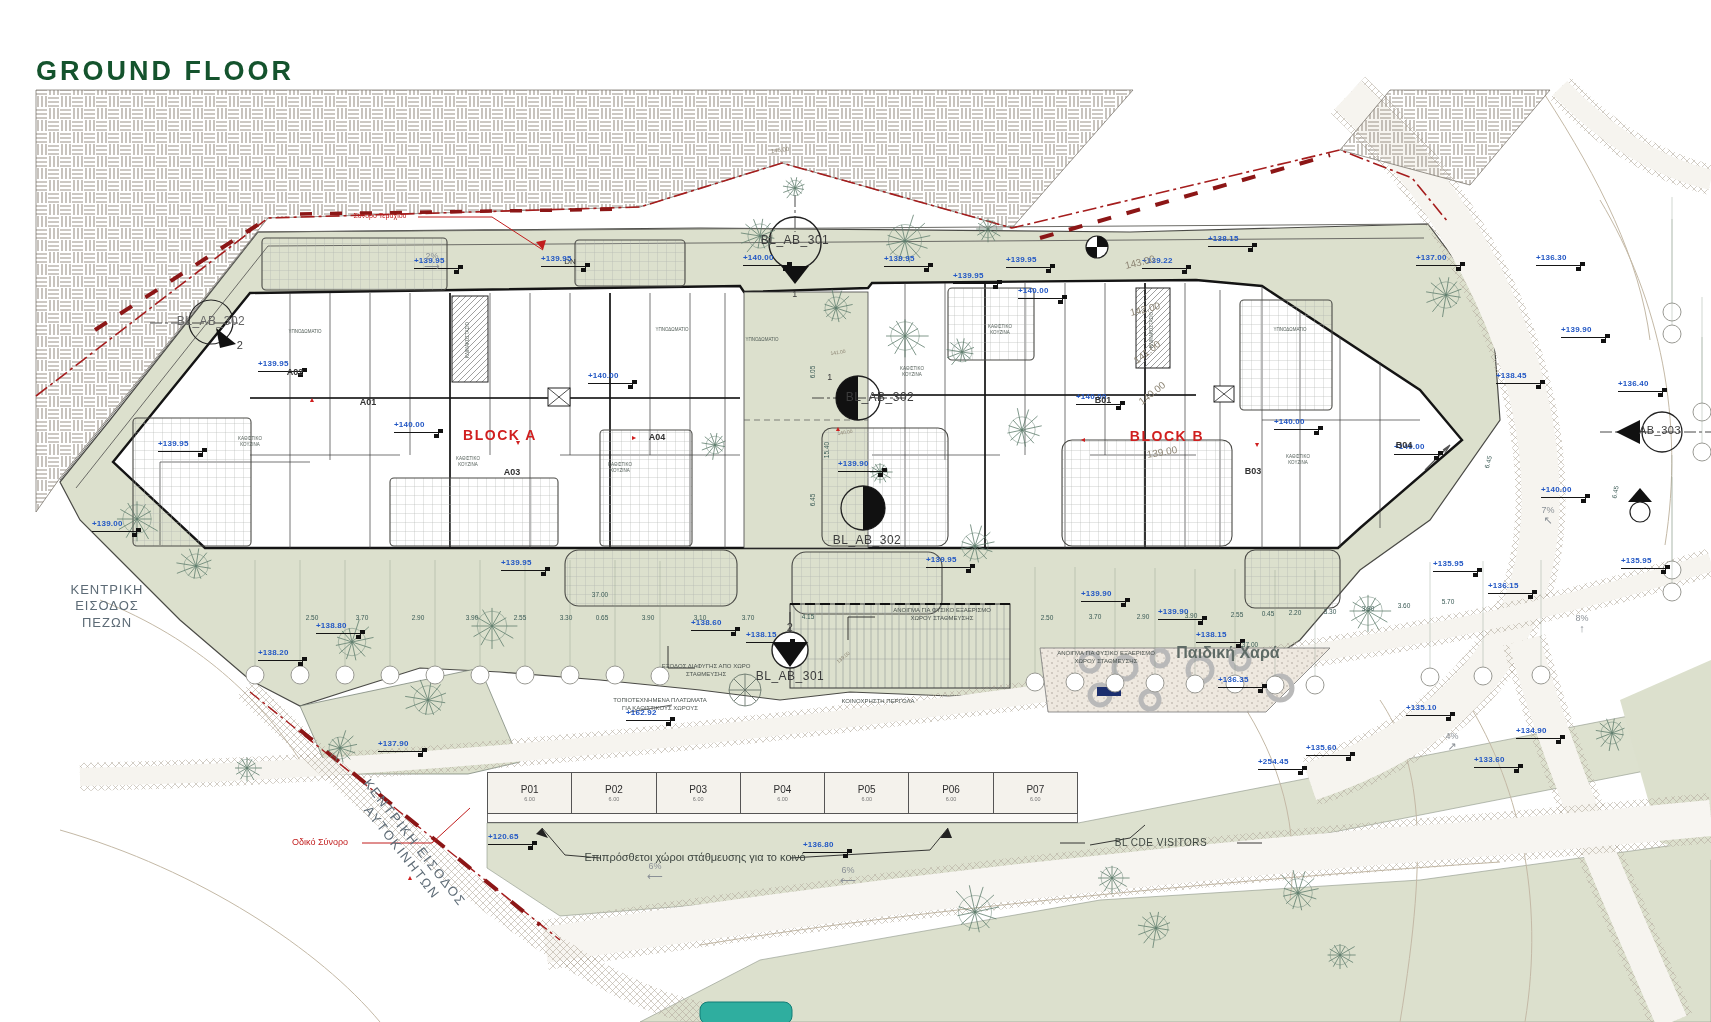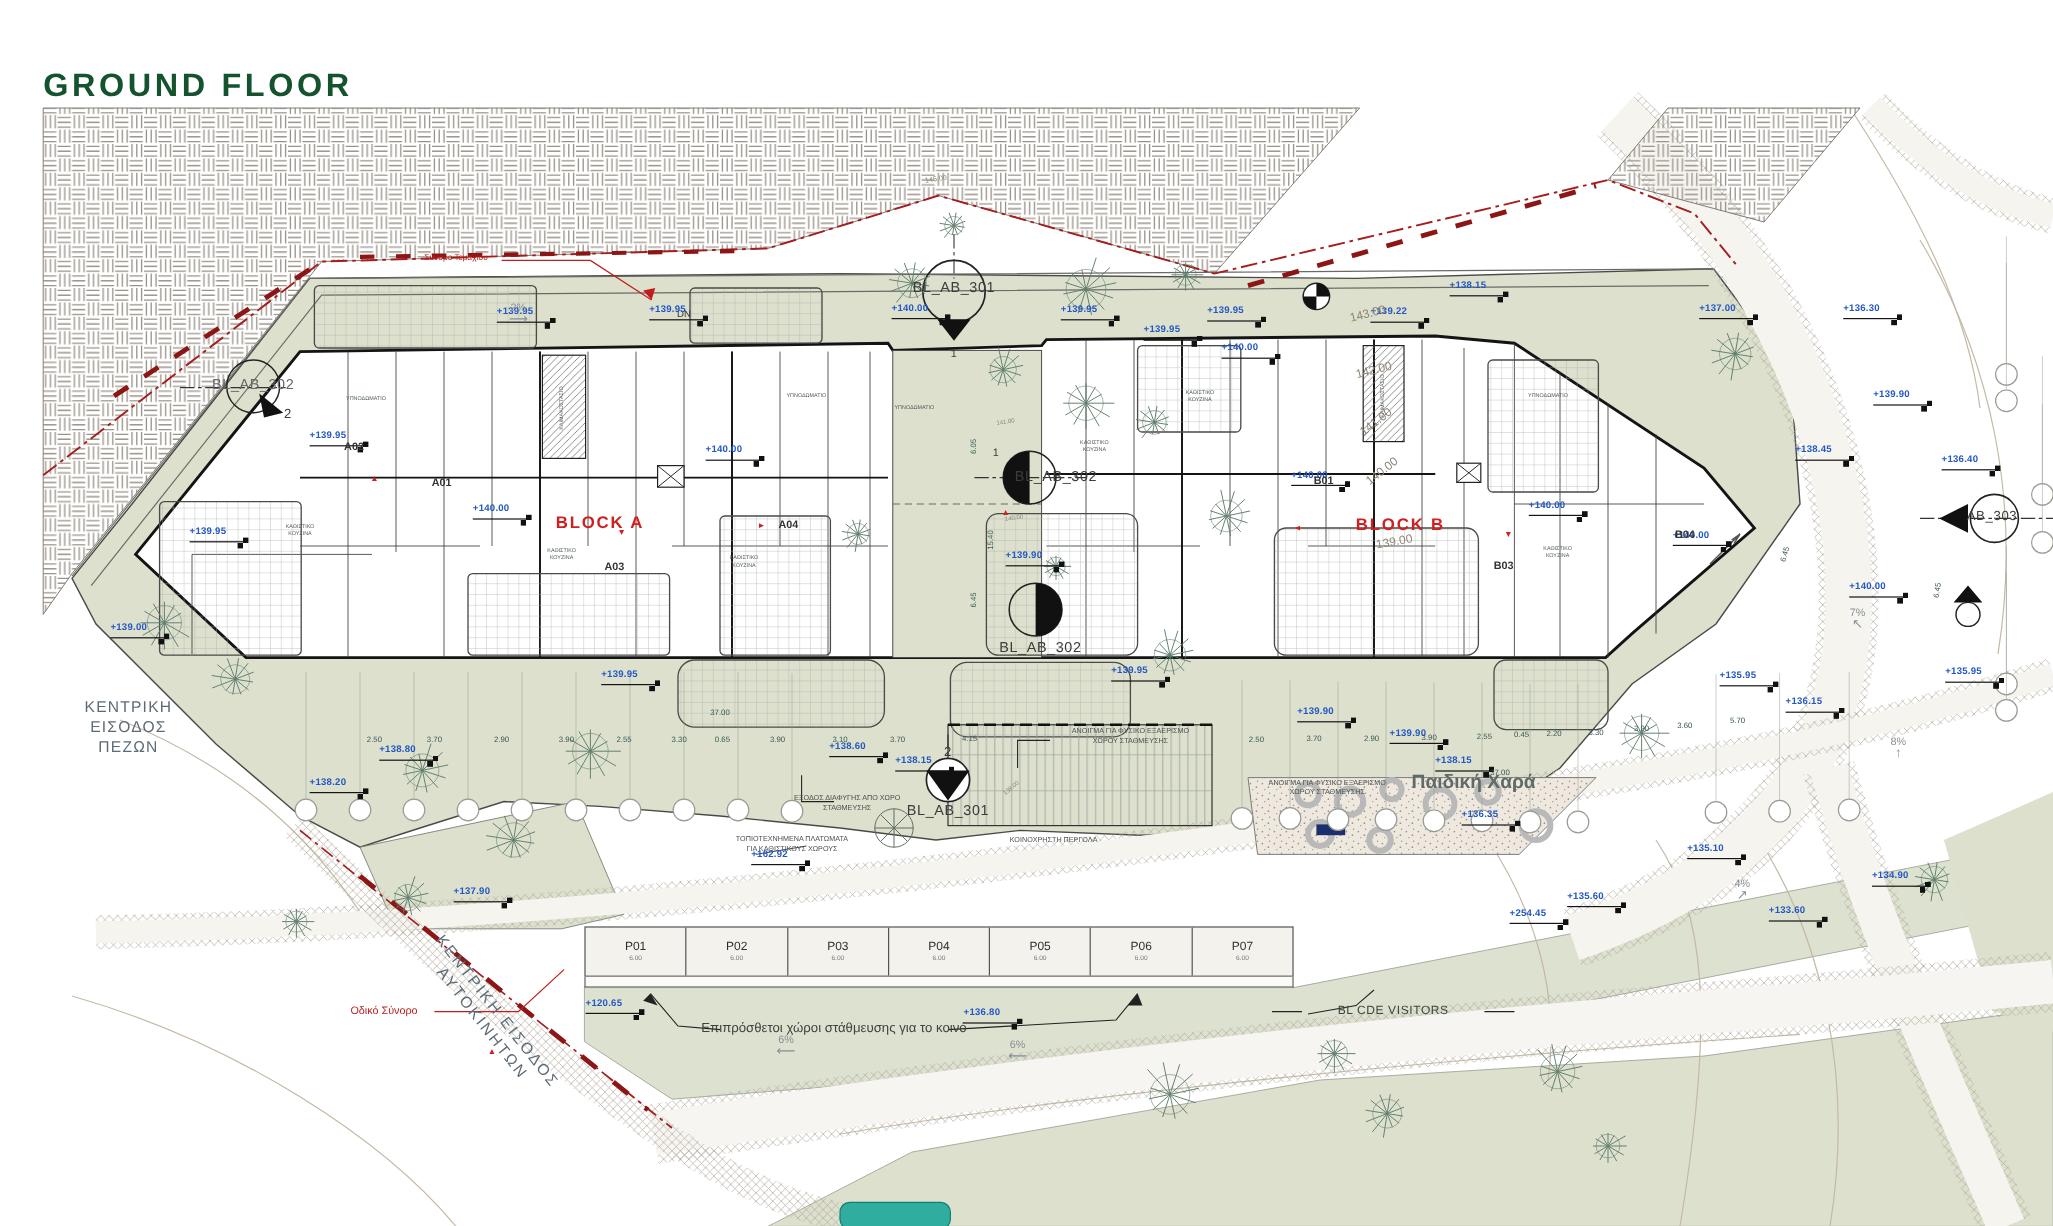--- a/index.html
+++ b/index.html
@@ -850,21 +850,21 @@
         <div class="elev" style="left: 1200px; top: 643px;"><span class="ev">+138.15</span><span class="pin"></span></div>
         <div class="elev" style="left: 320px; top: 634px;"><span class="ev">+138.80</span><span class="pin"></span></div>
         <div class="elev" style="left: 262px; top: 661px;"><span class="ev">+138.20</span><span class="pin"></span></div>
         <div class="elev" style="left: 630px; top: 721px;"><span class="ev">+162.92</span><span class="pin"></span></div>
         <div class="elev" style="left: 382px; top: 752px;"><span class="ev">+137.90</span><span class="pin"></span></div>
         <div class="elev" style="left: 492px; top: 845px;"><span class="ev">+120.65</span><span class="pin"></span></div>
         <div class="elev" style="left: 807px; top: 853px;"><span class="ev">+136.80</span><span class="pin"></span></div>
         <div class="elev" style="left: 1222px; top: 688px;"><span class="ev">+136.35</span><span class="pin"></span></div>
         <div class="elev" style="left: 1410px; top: 716px;"><span class="ev">+135.10</span><span class="pin"></span></div>
         <div class="elev" style="left: 1310px; top: 756px; text-align: right;"><span class="ev">+135.60</span><span class="pin"></span></div>
-        <div class="elev" style="left: 1564px; top: 739px;"><span class="ev">+134.90</span><span class="pin"></span></div>
+        <div class="elev" style="left: 1520px; top: 739px;"><span class="ev">+134.90</span><span class="pin"></span></div>
         <div class="elev" style="left: 1262px; top: 770px;"><span class="ev">+254.45</span><span class="pin"></span></div>
         <div class="elev" style="left: 1478px; top: 768px;"><span class="ev">+133.60</span><span class="pin"></span></div>
         <div class="elev" style="left: 1492px; top: 594px;"><span class="ev">+136.15</span><span class="pin"></span></div>
         <div class="elev" style="left: 1625px; top: 569px;"><span class="ev">+135.95</span><span class="pin"></span></div>
         <div class="elev" style="left: 1437px; top: 572px;"><span class="ev">+135.95</span><span class="pin"></span></div>
         <div class="elev" style="left: 1545px; top: 498px;"><span class="ev">+140.00</span><span class="pin"></span></div>
       </div>
   <div id="contour-layer">
         <div class="contour" style="left: 780px; top: 150px; font-size: 6px; transform: translate(-50%, -50%) rotate(-8deg);">145.00</div>
         <div class="contour" style="left: 1140px; top: 262px; font-size: 10px; transform: translate(-50%, -50%) rotate(-14deg);">143.00</div>

